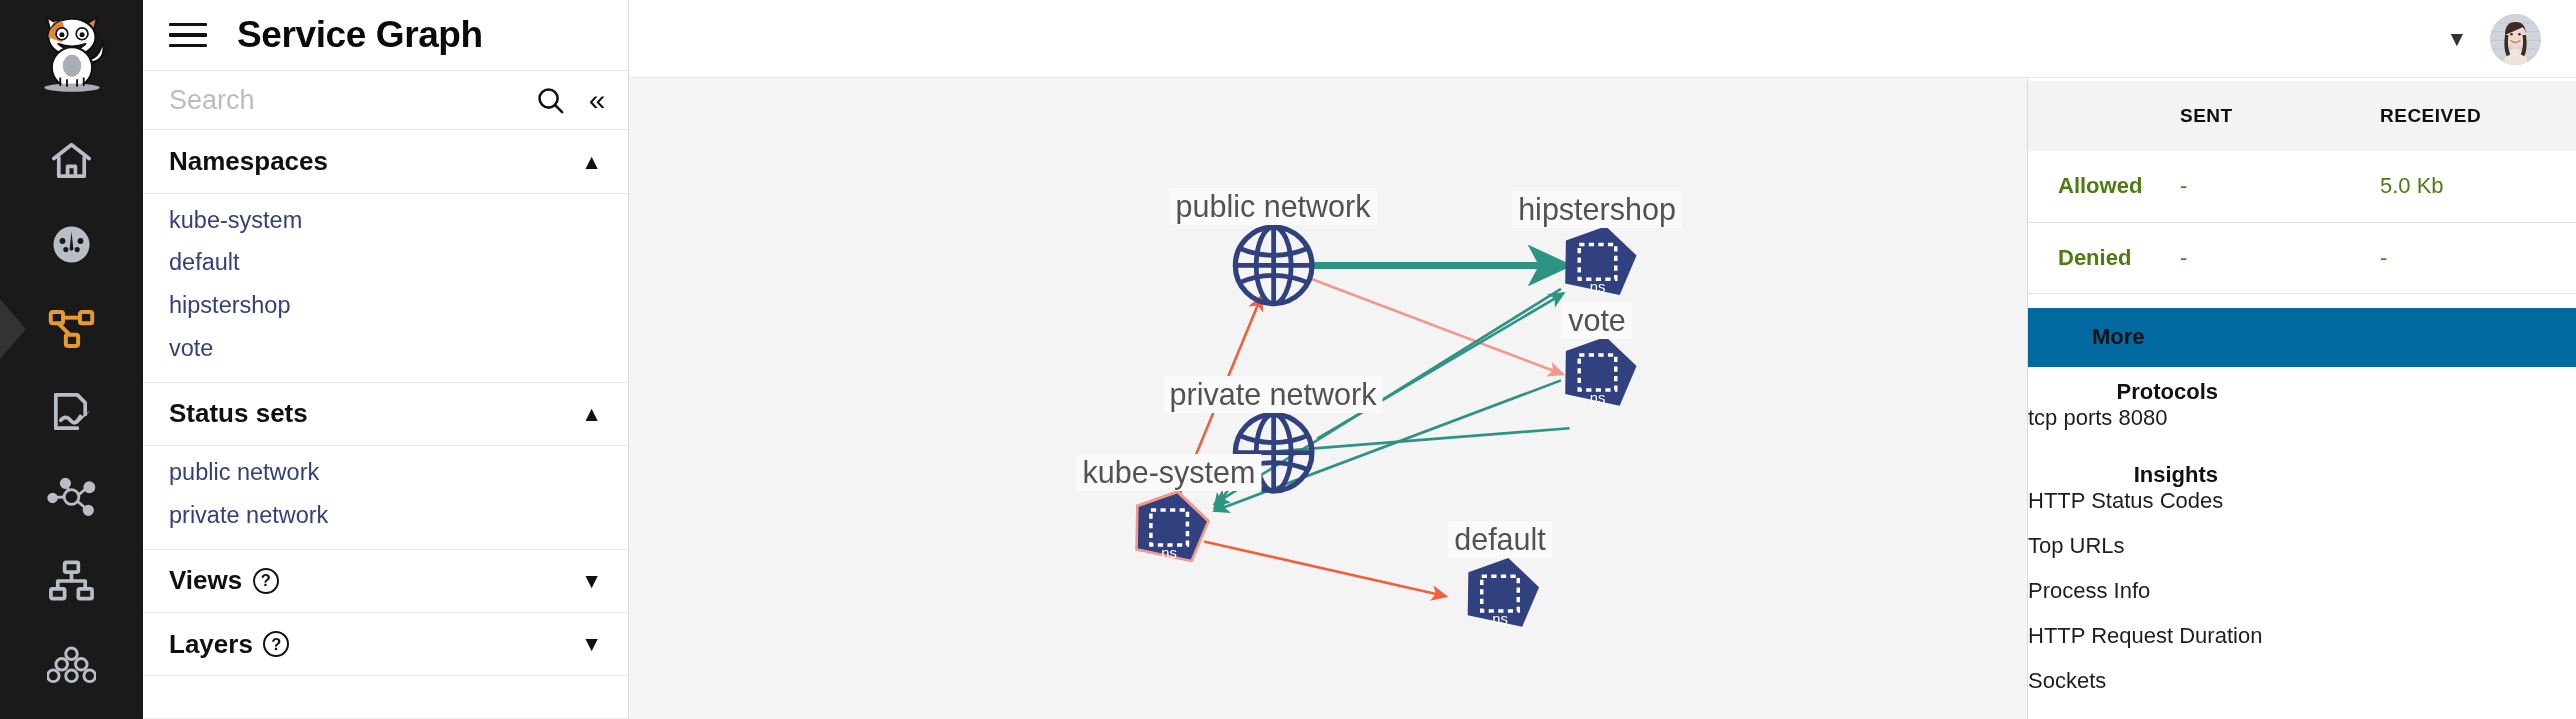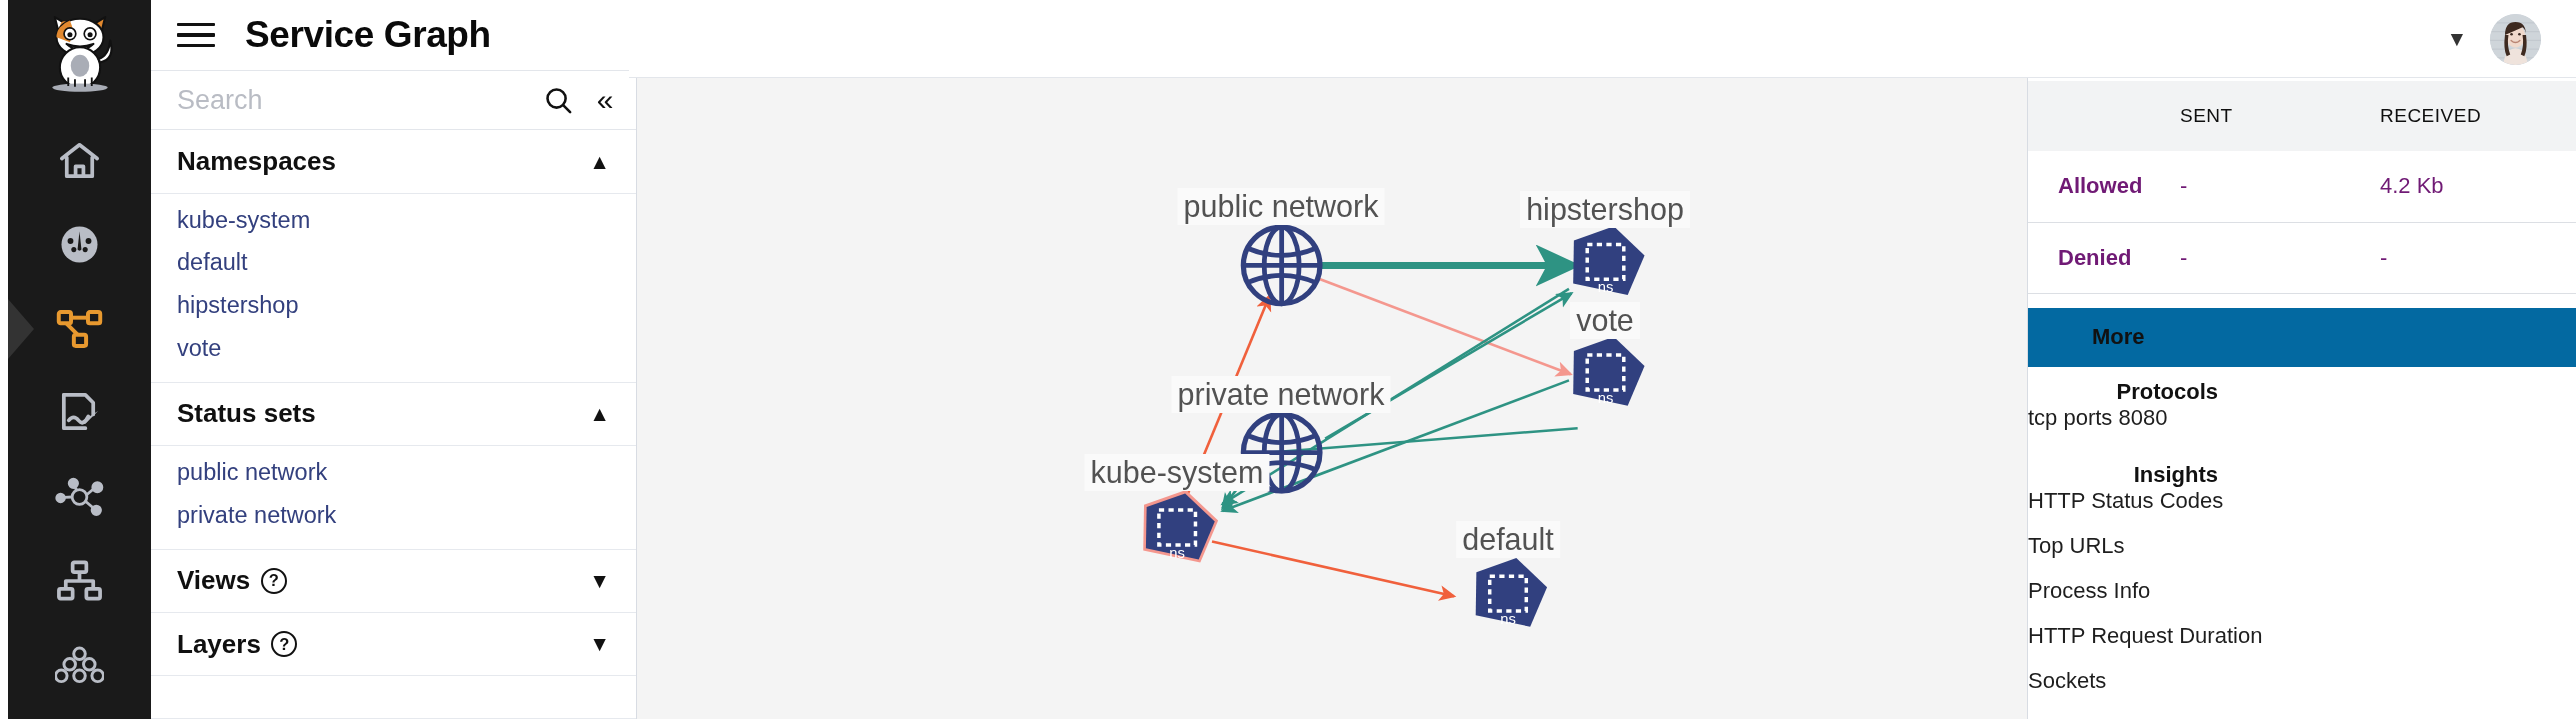--- a/index.html
+++ b/index.html
@@ -1,21 +1,21 @@
 <!DOCTYPE html>
 <html style="font-size:14px"><head>
 <meta charset="utf-8">
 <style>
   * { box-sizing: border-box; margin: 0; padding: 0; }
   html, body {
     width: 2576px; height: 719px;
     font-family: "Liberation Sans", sans-serif;
     background: #ffffff; overflow: hidden;
   }
-  #app { display: flex; width: 2576px; height: 719px; padding-left: 8px; }
+  #app { display: flex; width: 2576px; height: 719px; }
 
   
   .rail {
     width: 143px; background: #1a1a1a; flex: 0 0 143px;
     display: flex; flex-direction: column; align-items: center;
     position: relative; padding-top: 12.2px;
   }
   .rail-logo { width: 84px; height: 84px; margin-bottom: 22.6px; }
   .rail-item {
     width: 143px; height: 84px;
@@ -104,27 +104,27 @@
     border-left: 1.7px solid #d8dce3; display: flex; flex-direction: column;
   }
   .det-head {
     height: 81px; display: flex; align-items: center; padding: 0 0 0 30px;
   }
   .det-expand { font-size: 31px; color: #111; margin-right: 17.4px; cursor: pointer; }
   .det-title { font-size: 28px; color: #1b1b1b; display: flex; align-items: center; }
   .det-arrow { color: #2e8b78; font-size: 26px; margin: 0 5.2px 0 1.7px; }
   .det-table { width: 100%; border-collapse: collapse; }
   .det-table th {
-    background: #f2f3f4; font-size: 19px; font-weight: normal; color: #0f0f0f;
+    background: #f2f3f4; font-size: 19px; font-weight: bold; color: #0f0f0f;
     letter-spacing: 0.5px; height: 70px; text-align: left;
   }
   .det-table th:nth-child(1) { width: 152px; }
   .det-table th:nth-child(2) { width: 200px; }
   .det-table td {
-    height: 71px; font-size: 22px; color: #701a75;
+    height: 71px; font-size: 22px; color: #4d7c0f;
     border-bottom: 1.7px solid #dcdfe4; vertical-align: middle;
   }
   .det-table td.rowlabel { font-weight: bold; padding-left: 30px; }
   .bar-more {
     background: #0369a1; height: 59px; display: flex; align-items: center;
     padding-left: 64px; font-size: 22px; font-weight: bold; color: #111;
     margin-top: 14px; cursor: pointer;
   }
   .kv { display: flex; padding: 12.2px 0 0 0; flex-direction: column; }
   .kv-key {
@@ -434,21 +434,21 @@
         <tr>
           <th></th>
           <th>SENT</th>
           <th>RECEIVED</th>
         </tr>
       </thead>
       <tbody>
         <tr>
           <td class="rowlabel">Allowed</td>
           <td>-</td>
-          <td>4.2 Kb</td>
+          <td>5.0 Kb</td>
         </tr>
         <tr>
           <td class="rowlabel">Denied</td>
           <td>-</td>
           <td>-</td>
         </tr>
       </tbody>
     </table>
 
     <div class="bar-more">More</div>

